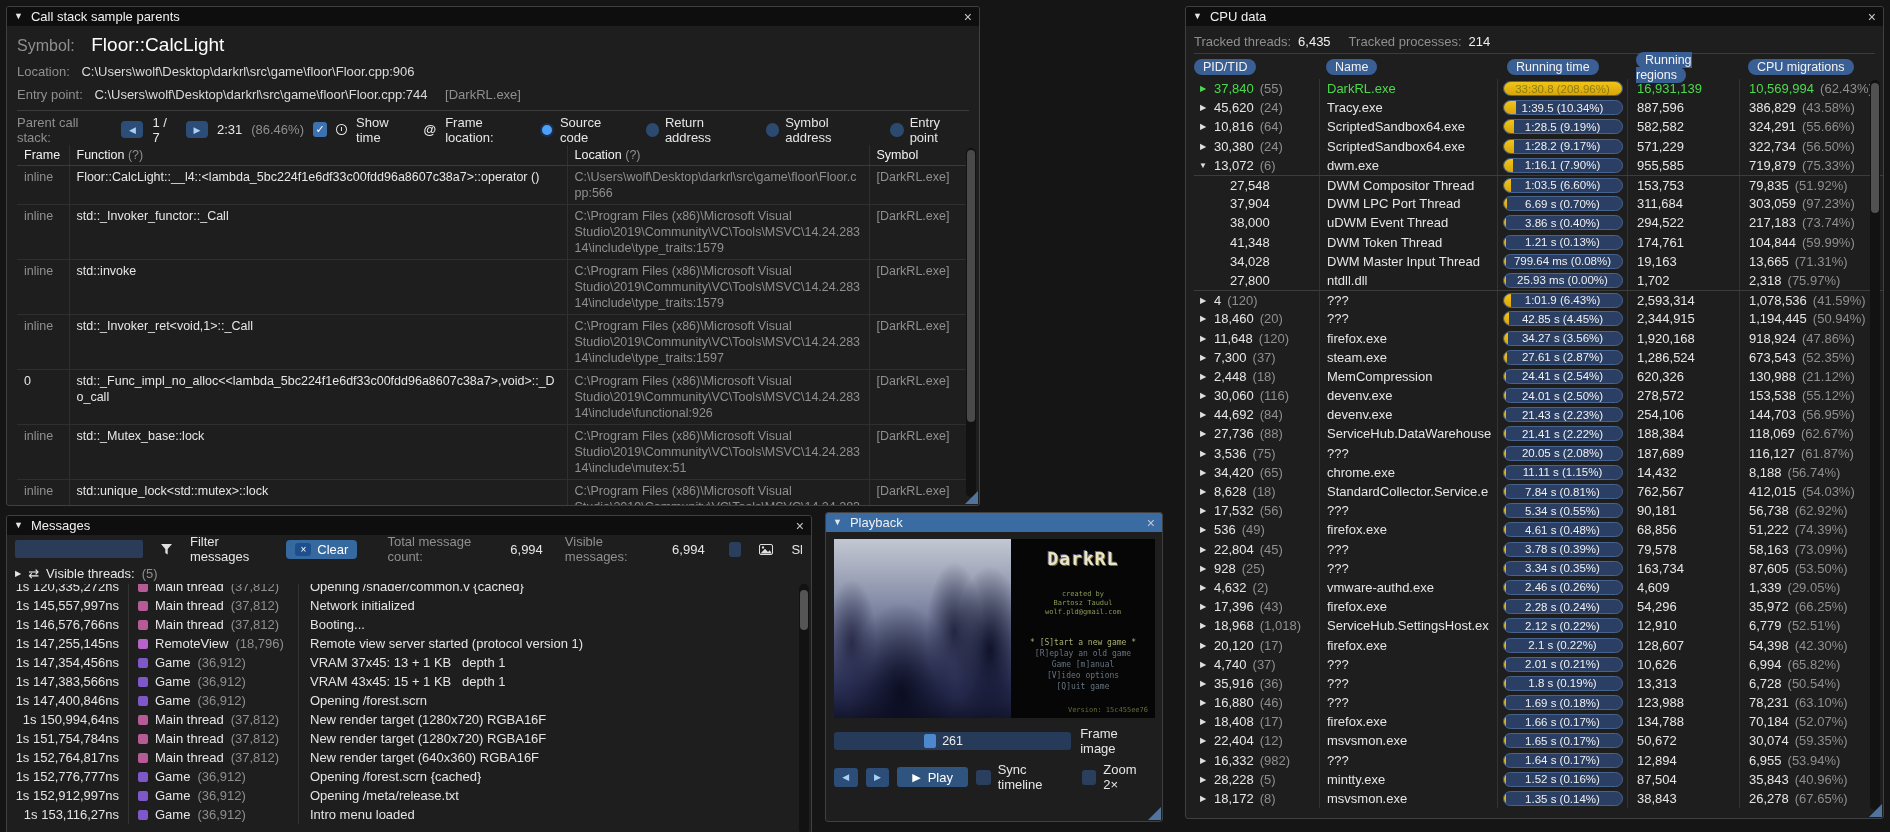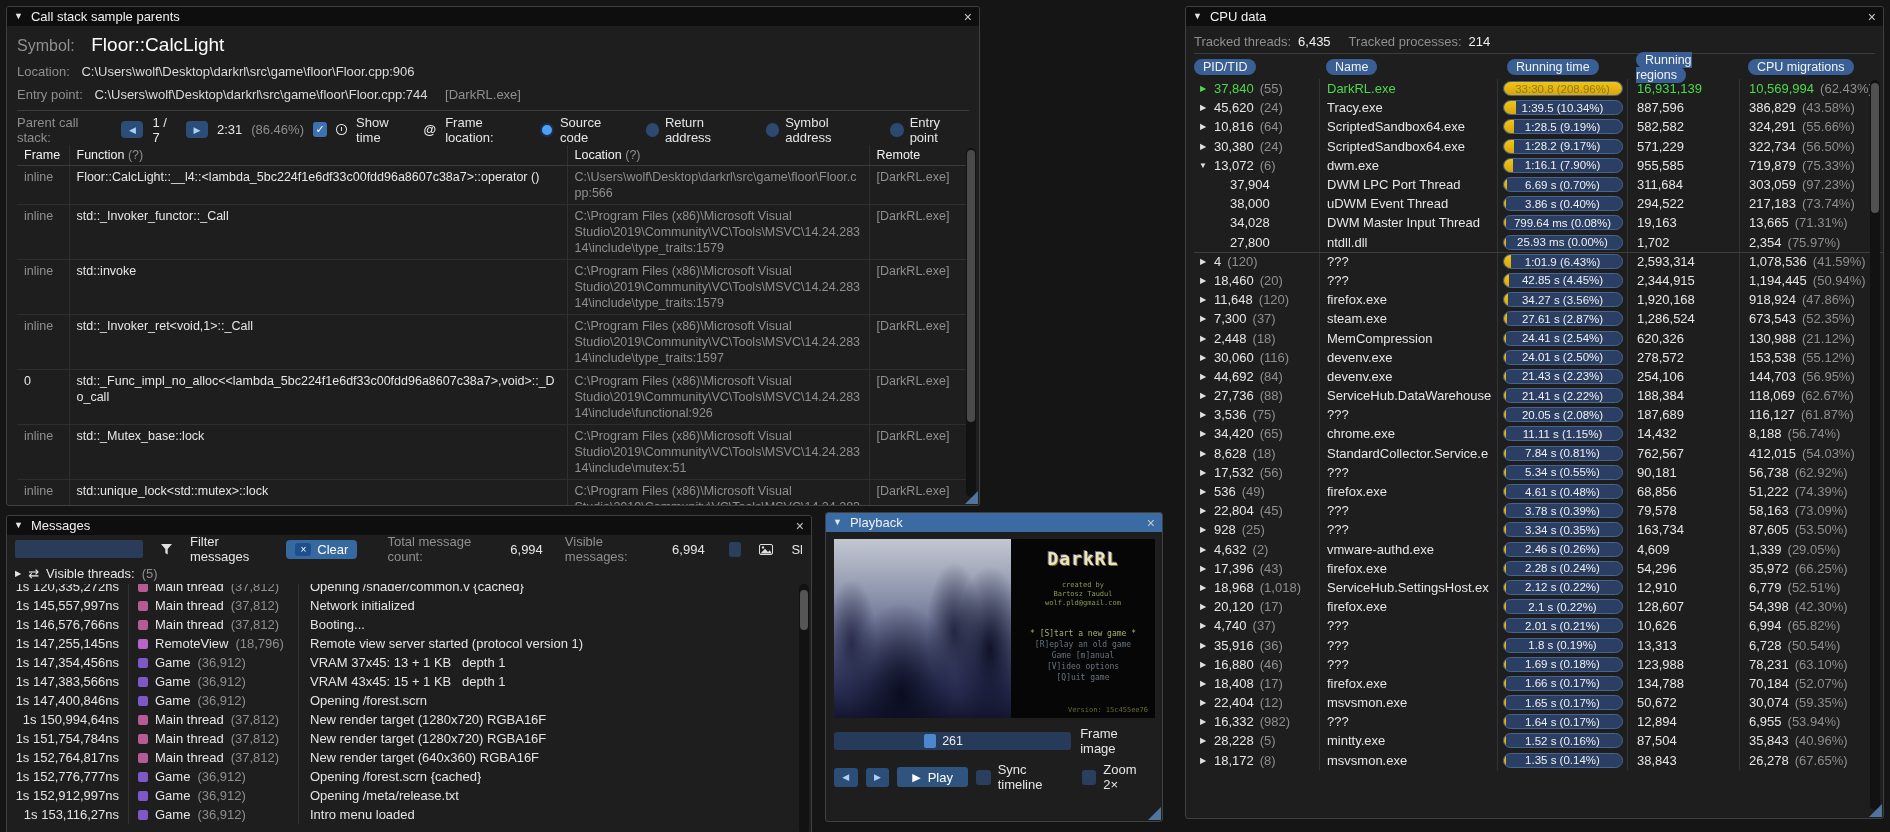--- a/index.html
+++ b/index.html
@@ -74,21 +74,21 @@
  background:
   radial-gradient(ellipse 50px 120px at 88% 62%,rgba(12,14,36,.95),rgba(12,14,36,0) 70%),
   radial-gradient(ellipse 40px 100px at 68% 52%,rgba(24,26,52,.85),rgba(24,26,52,0) 70%),
   radial-gradient(ellipse 36px 90px at 10% 58%,rgba(28,30,58,.8),rgba(28,30,58,0) 70%),
   radial-gradient(ellipse 70px 120px at 38% 86%,rgba(8,10,28,.9),rgba(8,10,28,0) 75%),
   linear-gradient(180deg,#c2c7d2 0%,#a8aebf 16%,#8b92ab 32%,#6a7193 50%,#4a5078 67%,#2c3158 82%,#14162e 100%)}
 .menuimg{flex:1;background:#060606;font-family:"DejaVu Sans Mono",monospace;
   display:flex;flex-direction:column;align-items:center;position:relative;padding-top:9px}
 .logo{font-size:18px;font-weight:bold;letter-spacing:1px;color:#e8e4c4;
   text-shadow:1px 1px 0 #7a6a20,-1px -1px 0 #60608c}
-.credit{font-size:7px;line-height:9px;color:#8a9a55;text-align:center;margin-top:12px}
+.credit{font-size:7px;line-height:9px;color:#8a9a55;text-align:center;margin-top:21px}
 .menu-lines{margin-top:20px;font-size:8px;line-height:11px;text-align:center}
 .ml0{color:#a8b070}.ml{color:#67737f}
 .ver{position:absolute;bottom:4px;right:7px;font-size:7px;color:#6a6a38}
 .sl-row{display:flex;align-items:center;gap:9px;margin-bottom:6px}
 .slider{width:246px;height:18px;background:#263a59;border-radius:3px;position:relative;
   display:flex;align-items:center;justify-content:center;font-size:12.5px;color:#efefef}
 .grab{position:absolute;top:2px;width:12px;height:14px;background:#4d87cd;border-radius:2px}
 .pb-btns{display:flex;align-items:center;gap:8px;margin:3px 0 7px}
 .btn-play{display:flex;align-items:center;gap:7px;background:#2f5480;border-radius:3px;
   height:20px;padding:0 15px;color:#fff}
@@ -193,21 +193,21 @@
           <col style="width:52px">
           <col style="width:498px">
           <col style="width:302px">
           <col style="width:100px">
         </colgroup>
       <thead>
         <tr>
           <th>Frame</th>
           <th class="bl"><span>Function</span> <span class="dim">(?)</span></th>
           <th class="bl"><span>Location</span> <span class="dim">(?)</span></th>
-          <th class="bl">Remote</th>
+          <th class="bl">Symbol</th>
         </tr>
       </thead>
       <tbody id="cs-rows">
           <tr>
             <td class="cs-frame dim">inline</td>
             <td class="cs-func bl">Floor::CalcLight::__l4::&lt;lambda_5bc224f1e6df33c00fdd96a8607c38a7&gt;::operator ()</td>
             <td class="cs-loc bl">C:\Users\wolf\Desktop\darkrl\src\game\floor\Floor.cpp:566</td>
             <td class="cs-img bl">[DarkRL.exe]</td>
           </tr>
           <tr>
@@ -583,20 +583,37 @@
               <span class="fill" style="width: 7.9%;"></span>
               <span class="ptxt">1:16.1 (7.90%)</span>
             </span>
           </div>
           <div class="c-reg">955,585</div>
           <div class="c-mig">
             <span class="migv">719,879</span>
             <span class="cnt">(75.33%)</span>
           </div>
         </div>
+        <div class="cpu-row child sep-top">
+          <div class="c-pid">
+            <span class="pidv">27,548</span>
+          </div>
+          <div class="c-name">DWM Compositor Thread</div>
+          <div class="c-time">
+            <span class="pill">
+              <span class="fill" style="width: 6.6%;"></span>
+              <span class="ptxt">1:03.5 (6.60%)</span>
+            </span>
+          </div>
+          <div class="c-reg">153,753</div>
+          <div class="c-mig">
+            <span class="migv">79,835</span>
+            <span class="cnt">(51.92%)</span>
+          </div>
+        </div>
         <div class="cpu-row child">
           <div class="c-pid">
             <span class="pidv">37,904</span>
           </div>
           <div class="c-name">DWM LPC Port Thread</div>
           <div class="c-time">
             <span class="pill">
               <span class="fill" style="width: 3%;"></span>
               <span class="ptxt">6.69 s (0.70%)</span>
             </span>
@@ -619,20 +636,37 @@
             </span>
           </div>
           <div class="c-reg">294,522</div>
           <div class="c-mig">
             <span class="migv">217,183</span>
             <span class="cnt">(73.74%)</span>
           </div>
         </div>
         <div class="cpu-row child">
           <div class="c-pid">
+            <span class="pidv">41,348</span>
+          </div>
+          <div class="c-name">DWM Token Thread</div>
+          <div class="c-time">
+            <span class="pill">
+              <span class="fill" style="width: 2%;"></span>
+              <span class="ptxt">1.21 s (0.13%)</span>
+            </span>
+          </div>
+          <div class="c-reg">174,761</div>
+          <div class="c-mig">
+            <span class="migv">104,844</span>
+            <span class="cnt">(59.99%)</span>
+          </div>
+        </div>
+        <div class="cpu-row child">
+          <div class="c-pid">
             <span class="pidv">34,028</span>
           </div>
           <div class="c-name">DWM Master Input Thread</div>
           <div class="c-time">
             <span class="pill">
               <span class="fill" style="width: 2%;"></span>
               <span class="ptxt">799.64 ms (0.08%)</span>
             </span>
           </div>
           <div class="c-reg">19,163</div>
@@ -647,21 +681,21 @@
           </div>
           <div class="c-name">ntdll.dll</div>
           <div class="c-time">
             <span class="pill">
               <span class="fill" style="width: 2%;"></span>
               <span class="ptxt">25.93 ms (0.00%)</span>
             </span>
           </div>
           <div class="c-reg">1,702</div>
           <div class="c-mig">
-            <span class="migv">2,354</span>
+            <span class="migv">2,318</span>
             <span class="cnt">(75.97%)</span>
           </div>
         </div>
         <div class="cpu-row sep-top">
           <div class="c-pid">
             <span class="arrow">▶</span>
             <span class="pidv">4</span>
             <span class="cnt">(120)</span>
           </div>
           <div class="c-name">???</div>

